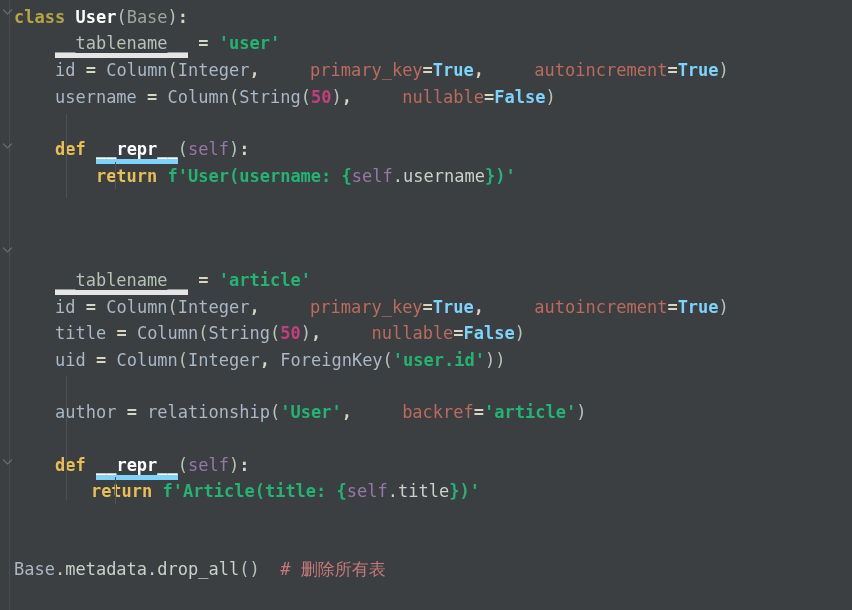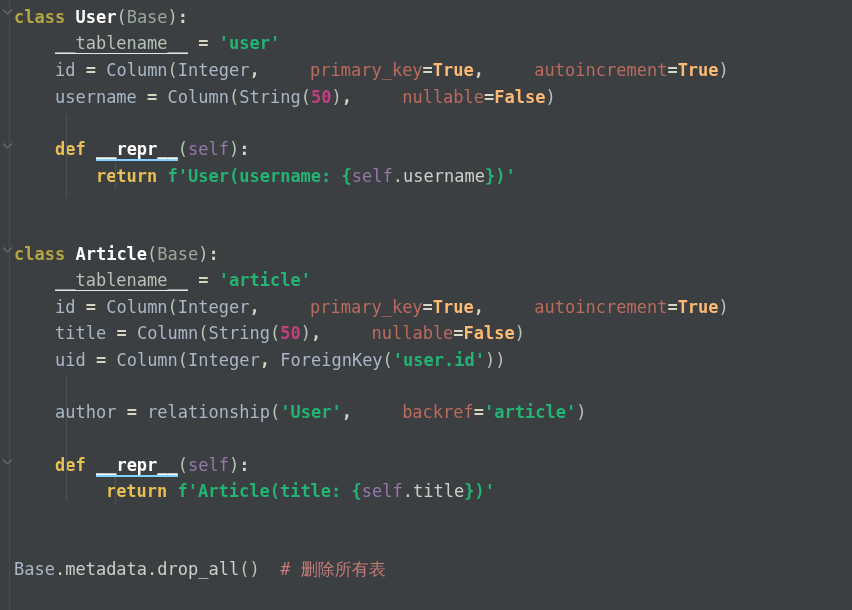--- a/index.html
+++ b/index.html
@@ -69,26 +69,26 @@
     background: #4e5254;
   }
 
   
   .t-kw        { color: #b5a642; font-weight: bold; }   
   .t-kw2       { color: #e8bf52; font-weight: bold; }   
   .t-classname { color: #ffffff; font-weight: bold; }
   .t-plain     { color: #b6c2b6; }
   .t-ident     { color: #a9b7c6; }
   .t-base      { color: #9aa79a; }
-  .t-field     { color: #b6c2b6; border-bottom: 1px solid #e5e5e5; }
-  .t-funcdef   { color: #ffffff; font-weight: bold; border-bottom: 2px solid #7dd3fc; }
+  .t-field     { color: #b6c2b6; border-bottom: 5px solid #e5e5e5; }
+  .t-funcdef   { color: #ffffff; font-weight: bold; border-bottom: 5px solid #7dd3fc; }
   .t-str       { color: #22b473; font-weight: bold; }
   .t-num       { color: #c0407f; font-weight: bold; }
   .t-kwarg     { color: #bb6b5e; margin-left: 40px; }
-  .t-bool      { color: #fdba74; font-weight: bold; }
+  .t-bool      { color: #7dd3fc; font-weight: bold; }
   .t-self      { color: #9876aa; }
   .t-op        { color: #d6d6c2; font-weight: bold; }
   .t-paren     { color: #b6c2b6; }
   .t-brace     { color: #22b473; font-weight: bold; }
   .t-dotattr   { color: #c9d1c9; }
   .t-comment   { color: #c4797a; }
   .t-cjk       { color: #c4797a; font-family: Liberation Sans, sans-serif; }
 </style>
 </head>
 <body>
@@ -122,30 +122,29 @@
   <div id="code-surface">
       <div class="code-line" style="top: 4px; left: 14px;"><span class="t-kw">class</span><span class="t-plain"> </span><span class="t-classname">User</span><span class="t-paren">(</span><span class="t-base">Base</span><span class="t-paren">)</span><span class="t-op">:</span></div>
       <div class="code-line" style="top: 30px; left: 14px;"><span class="pad">    </span><span class="t-field">__tablename__</span><span class="t-plain"> </span><span class="t-op">=</span><span class="t-plain"> </span><span class="t-str">'user'</span></div>
       <div class="code-line" style="top: 57px; left: 14px;"><span class="pad">    </span><span class="t-ident">id</span><span class="t-plain"> </span><span class="t-op">=</span><span class="t-plain"> </span><span class="t-ident">Column</span><span class="t-paren">(</span><span class="t-ident">Integer</span><span class="t-op">,</span><span class="t-plain"> </span><span class="t-kwarg">primary_key</span><span class="t-op">=</span><span class="t-bool">True</span><span class="t-op">,</span><span class="t-plain"> </span><span class="t-kwarg">autoincrement</span><span class="t-op">=</span><span class="t-bool">True</span><span class="t-paren">)</span></div>
       <div class="code-line" style="top: 84px; left: 14px;"><span class="pad">    </span><span class="t-ident">username</span><span class="t-plain"> </span><span class="t-op">=</span><span class="t-plain"> </span><span class="t-ident">Column</span><span class="t-paren">(</span><span class="t-ident">String</span><span class="t-paren">(</span><span class="t-num">50</span><span class="t-paren">)</span><span class="t-op">,</span><span class="t-plain"> </span><span class="t-kwarg">nullable</span><span class="t-op">=</span><span class="t-bool">False</span><span class="t-paren">)</span></div>
       <div class="code-line" style="top: 110px; left: 14px;">&nbsp;</div>
       <div class="code-line" style="top: 136px; left: 14px;"><span class="pad">    </span><span class="t-kw2">def</span><span class="t-plain"> </span><span class="t-funcdef">__repr__</span><span class="t-paren">(</span><span class="t-self">self</span><span class="t-paren">)</span><span class="t-op">:</span></div>
       <div class="code-line" style="top: 163px; left: 14px;"><span class="pad">        </span><span class="t-kw2">return</span><span class="t-plain"> </span><span class="t-str">f'User(username: </span><span class="t-brace">{</span><span class="t-self">self</span><span class="t-dotattr">.username</span><span class="t-brace">}</span><span class="t-str">)'</span></div>
       <div class="code-line" style="top: 190px; left: 14px;">&nbsp;</div>
       <div class="code-line" style="top: 216px; left: 14px;">&nbsp;</div>
-      <div class="code-line" style="top: 241px; left: 14px;"><span class="t-kw">class</span><span class="t-plain"> </span><span class="t-classname">Article</span><span class="t-paren">(</span><span class="t-base">Base</span><span class="t-paren">)</span><span class="t-op">:</span></div>
       <div class="code-line" style="top: 267px; left: 14px;"><span class="pad">    </span><span class="t-field">__tablename__</span><span class="t-plain"> </span><span class="t-op">=</span><span class="t-plain"> </span><span class="t-str">'article'</span></div>
       <div class="code-line" style="top: 294px; left: 14px;"><span class="pad">    </span><span class="t-ident">id</span><span class="t-plain"> </span><span class="t-op">=</span><span class="t-plain"> </span><span class="t-ident">Column</span><span class="t-paren">(</span><span class="t-ident">Integer</span><span class="t-op">,</span><span class="t-plain"> </span><span class="t-kwarg">primary_key</span><span class="t-op">=</span><span class="t-bool">True</span><span class="t-op">,</span><span class="t-plain"> </span><span class="t-kwarg">autoincrement</span><span class="t-op">=</span><span class="t-bool">True</span><span class="t-paren">)</span></div>
       <div class="code-line" style="top: 320px; left: 14px;"><span class="pad">    </span><span class="t-ident">title</span><span class="t-plain"> </span><span class="t-op">=</span><span class="t-plain"> </span><span class="t-ident">Column</span><span class="t-paren">(</span><span class="t-ident">String</span><span class="t-paren">(</span><span class="t-num">50</span><span class="t-paren">)</span><span class="t-op">,</span><span class="t-plain"> </span><span class="t-kwarg">nullable</span><span class="t-op">=</span><span class="t-bool">False</span><span class="t-paren">)</span></div>
       <div class="code-line" style="top: 347px; left: 14px;"><span class="pad">    </span><span class="t-ident">uid</span><span class="t-plain"> </span><span class="t-op">=</span><span class="t-plain"> </span><span class="t-ident">Column</span><span class="t-paren">(</span><span class="t-ident">Integer</span><span class="t-op">,</span><span class="t-plain"> </span><span class="t-ident">ForeignKey</span><span class="t-paren">(</span><span class="t-str">'user.id'</span><span class="t-paren">))</span></div>
       <div class="code-line" style="top: 373px; left: 14px;">&nbsp;</div>
       <div class="code-line" style="top: 399px; left: 14px;"><span class="pad">    </span><span class="t-ident">author</span><span class="t-plain"> </span><span class="t-op">=</span><span class="t-plain"> </span><span class="t-ident">relationship</span><span class="t-paren">(</span><span class="t-str">'User'</span><span class="t-op">,</span><span class="t-plain"> </span><span class="t-kwarg">backref</span><span class="t-op">=</span><span class="t-str">'article'</span><span class="t-paren">)</span></div>
       <div class="code-line" style="top: 426px; left: 14px;">&nbsp;</div>
       <div class="code-line" style="top: 452px; left: 14px;"><span class="pad">    </span><span class="t-kw2">def</span><span class="t-plain"> </span><span class="t-funcdef">__repr__</span><span class="t-paren">(</span><span class="t-self">self</span><span class="t-paren">)</span><span class="t-op">:</span></div>
-      <div class="code-line" style="top: 478px; left: 24px;"><span class="pad">        </span><span class="t-kw2">return</span><span class="t-plain"> </span><span class="t-str">f'Article(title: </span><span class="t-brace">{</span><span class="t-self">self</span><span class="t-dotattr">.title</span><span class="t-brace">}</span><span class="t-str">)'</span></div>
+      <div class="code-line" style="top: 478px; left: 9px;"><span class="pad">        </span><span class="t-kw2">return</span><span class="t-plain"> </span><span class="t-str">f'Article(title: </span><span class="t-brace">{</span><span class="t-self">self</span><span class="t-dotattr">.title</span><span class="t-brace">}</span><span class="t-str">)'</span></div>
       <div class="code-line" style="top: 505px; left: 14px;">&nbsp;</div>
       <div class="code-line" style="top: 531px; left: 14px;">&nbsp;</div>
       <div class="code-line" style="top: 556px; left: 14px;"><span class="t-ident">Base</span><span class="t-dotattr">.metadata</span><span class="t-dotattr">.drop_all</span><span class="t-paren">()</span><span class="pad">  </span><span class="t-comment"># </span><span class="t-cjk">删除所有表</span></div>
       <div class="indent-guide" style="left: 66px; top: 114px; height: 84px;"></div>
       <div class="indent-guide" style="left: 115px; top: 162px; height: 27px;"></div>
       <div class="indent-guide" style="left: 66px; top: 376px; height: 124px;"></div>
       <div class="indent-guide" style="left: 115px; top: 477px; height: 27px;"></div>
     </div>
 
 </div>

